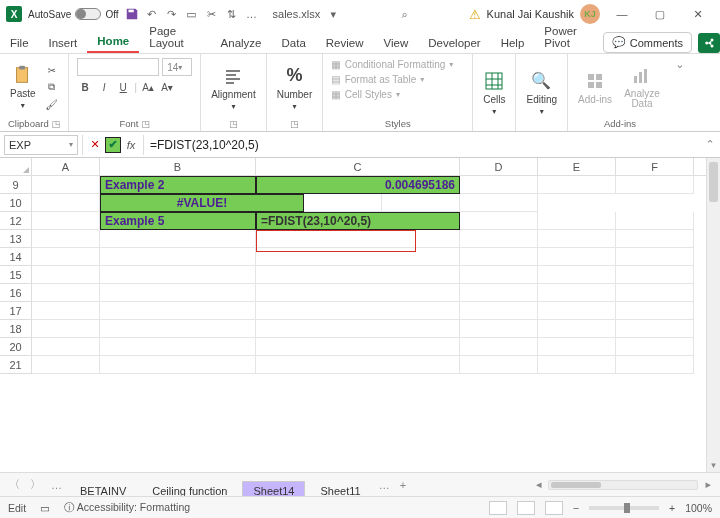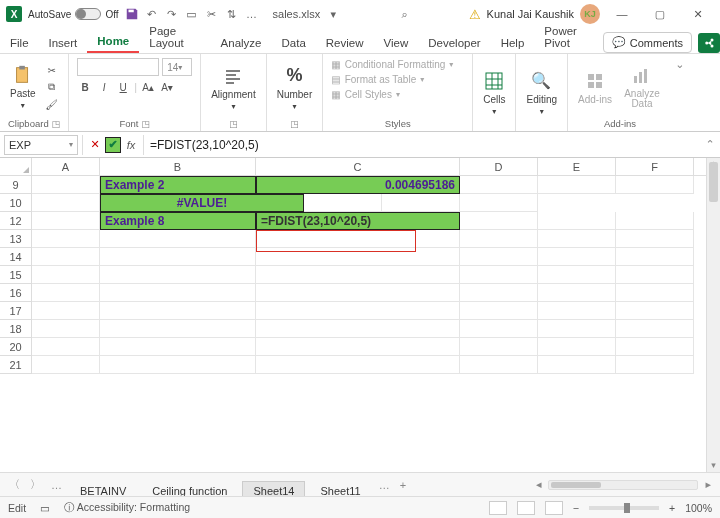--- a/index.html
+++ b/index.html
@@ -75,21 +75,21 @@
 .vscroll .thumb { position:absolute; top:4px; left:2px; right:2px; height:40px; background:#cfcfcf; border-radius:2px;}
 .vscroll .arr { position:absolute; left:0; right:0; height:12px; text-align:center; color:#888; font-size:9px;}
 
 
 .cA { width:68px;} .cB { width:156px;} .cC { width:204px;} .cD { width:78px;} .cE { width:78px;} .cF { width:78px;}
 
 
 .sheetbar { height:24px; background:#f7f7f7; border-top:1px solid #ddd; display:flex; align-items:center; padding:0 6px; gap:4px; font-size:11px;}
 .sheetbar .nav { color:#888; padding:0 3px;}
 .sheettab { padding:3px 10px; border:1px solid transparent; border-bottom:none;margin-top:11px;}
-.sheettab.active { background:#e5e5e5; border-color:#ccc;}
+.sheettab.active { background:#c4b5fd; border-color:#ccc;}
 .hscroll { flex:1; display:flex; align-items:center; justify-content:flex-end; gap:4px;}
 .htrack { width:150px; height:10px; background:#eee; border:1px solid #ddd; position:relative; border-radius:2px;}
 .htrack .hthumb { position:absolute; left:2px; top:1px; width:50px; height:6px; background:#c8c8c8; border-radius:2px;}
 
 
 .status { height:22px; background:#f7f7f7; border-top:1px solid #ddd; display:flex; align-items:center; padding:0 8px; gap:14px; font-size:10.5px; color:#555;}
 .status .right { margin-left:auto; display:flex; align-items:center; gap:10px;}
 .viewbtn { width:18px; height:14px; border:1px solid #ccc; background:#fff;}
 .zoomslider { width:70px; height:4px; background:#ddd; position:relative;}
 .zoomslider::after { content:""; width:6px; height:10px; background:#888; position:absolute; left:50%; top:-3px;}
@@ -358,21 +358,21 @@
           <div class="rh">10</div>
           <div class="cell cA"></div>
           <div class="cell cC green center">#VALUE!</div>
           <div class="cell cD"></div>
           <div class="cell cE"></div>
           <div class="cell cF"></div>
         </div>
         <div class="row">
           <div class="rh">12</div>
           <div class="cell cA"></div>
-          <div class="cell cB green">Example 8</div>
+          <div class="cell cB green">Example 5</div>
           <div class="cell cC editing">
             <div class="editing-inner">=FDIST(23,10^20,5)</div>
           </div>
           <div class="cell cD"></div>
           <div class="cell cE"></div>
           <div class="cell cF"></div>
         </div>
         <div class="row">
           <div class="rh">13</div>
           <div class="cell cA"></div>

